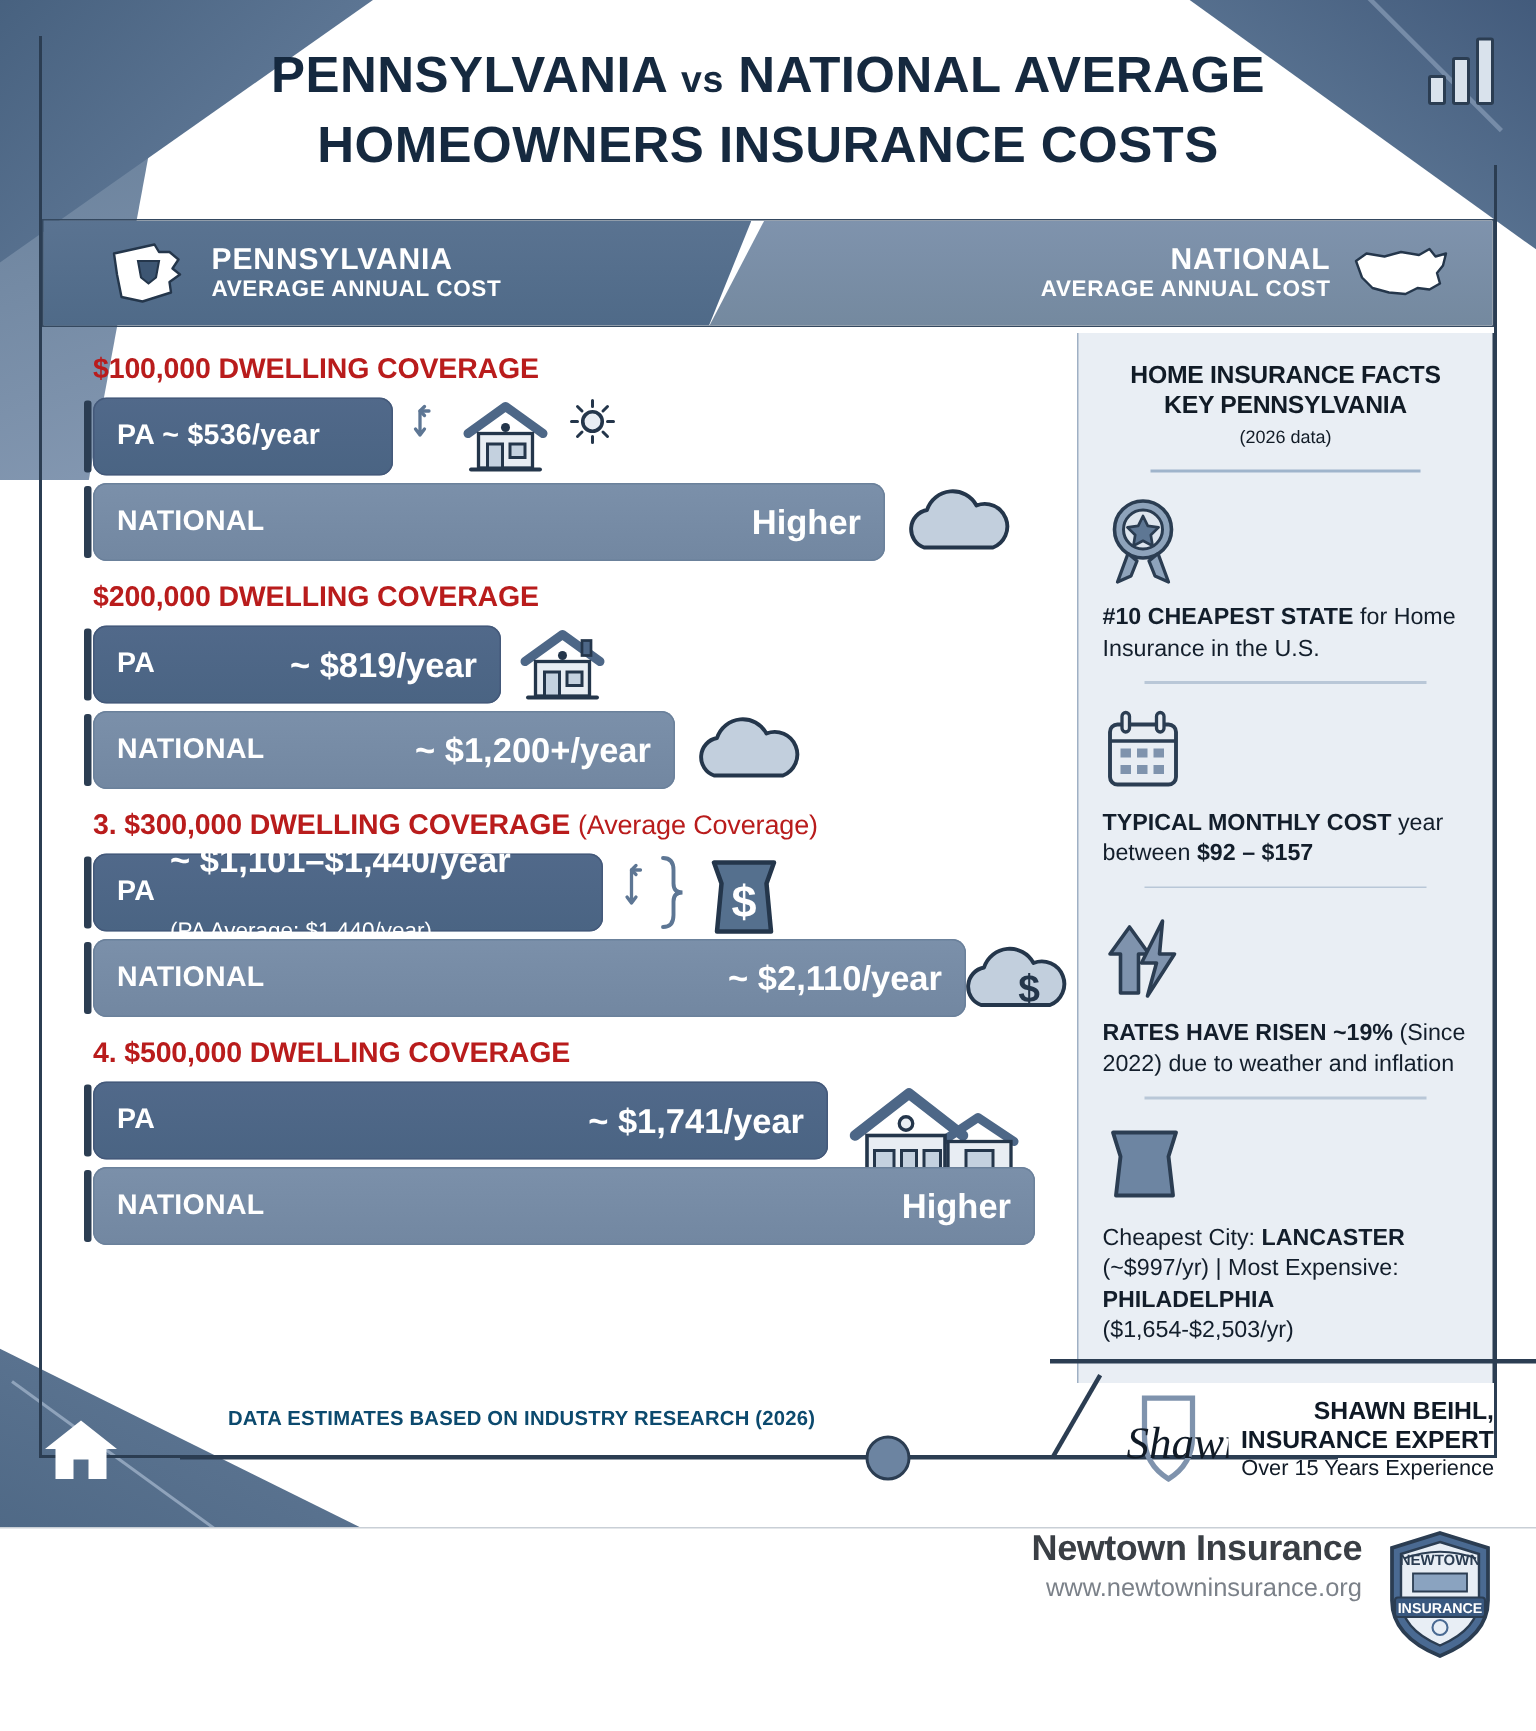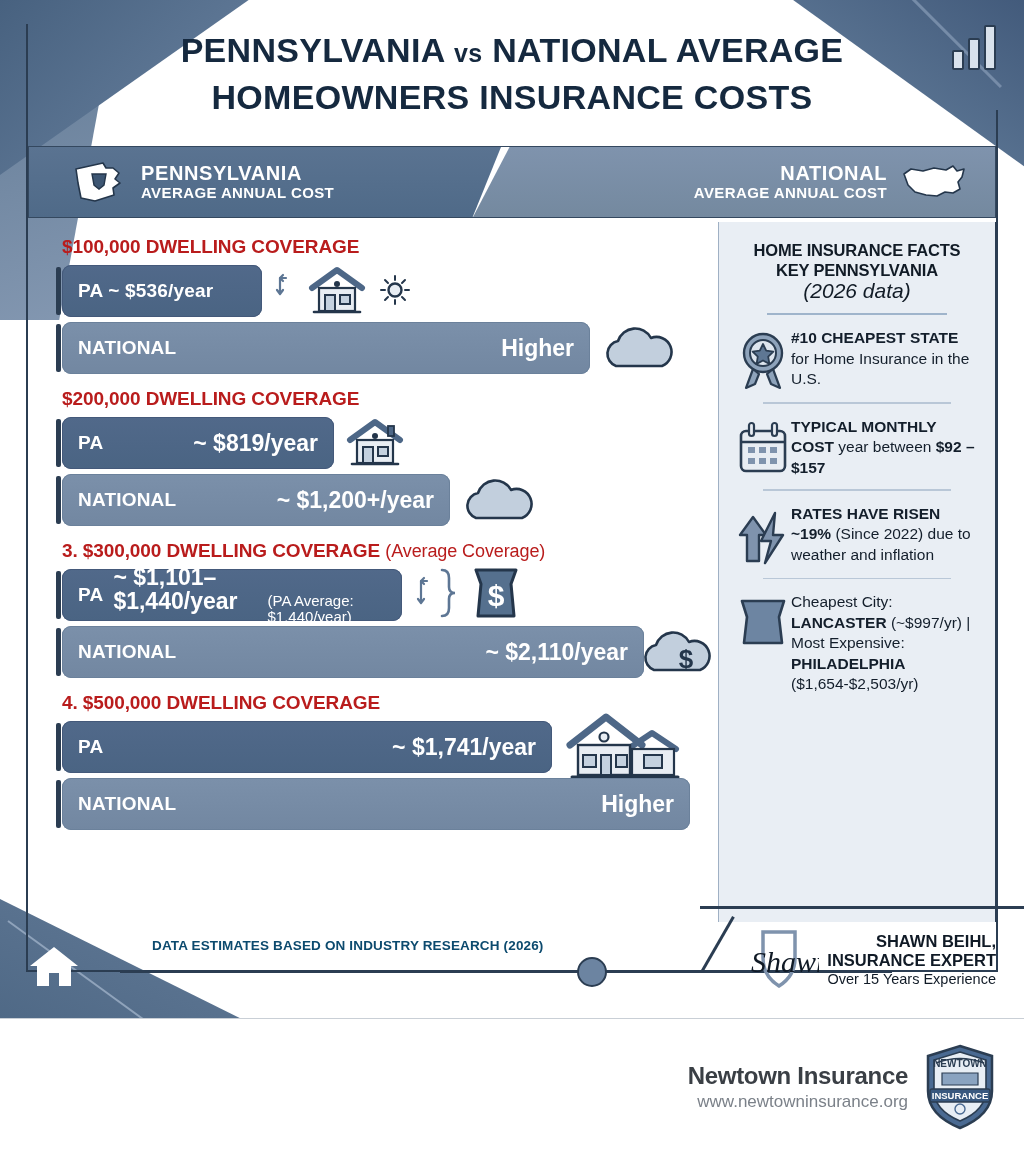--- a/index.html
+++ b/index.html
@@ -102,43 +102,43 @@
   #left-col { width:690px; padding:14px 0 0 34px; position:relative; }
   #right-col {
     width:278px; background:#e9eef4; border-left:1px solid #9fb0c4;
     border-right:1px solid #2b3d52; padding:18px 14px 10px 14px;
   }
 
   .cov-block { margin-bottom:14px; position:relative; }
   .cov-title { font-size:19px; font-weight:800; color:#b91c1c; margin-bottom:7px; letter-spacing:-.1px; }
   .cov-title .sub { font-weight:400; font-size:18px; }
 
-  .bar-row { position:relative; height:52px; margin-bottom:5px; display:flex; align-items:center; }
+  .bar-row { position:relative; height:52px; margin-bottom:5px; display:flex; align-items:flex-start; }
   .bar {
     height:52px; border-radius:9px; display:flex; align-items:center;
     padding:0 16px; color:#fff; position:relative;
   }
   .bar.pa { background:linear-gradient(180deg,#51698a 0%, #4a6483 100%); box-shadow:inset 0 0 0 1px #44597a; }
   .bar.nat { background:linear-gradient(180deg,#7b90aa 0%, #7287a1 100%); box-shadow:inset 0 0 0 1px #6b819b; }
   .bar .lbl { font-size:19px; font-weight:700; letter-spacing:.2px; }
   .bar .val { font-size:23px; font-weight:800; margin-left:auto; }
-  .bar .stack { display:flex; flex-direction:row; margin-left:10px; line-height:1.05; }
+  .bar .stack { display:flex; flex-direction:column; margin-left:10px; line-height:1.05; }
   .bar .stack .v1 { font-size:23px; font-weight:800; }
   .bar .stack .v2 { font-size:15px; font-weight:400;margin-top:28px; }
   .bar-accent { position:absolute; left:-6px; top:2px; width:5px; height:48px; background:#2b3d52; border-radius:2px; }
 
   .arrow-pair { margin-left:10px; color:#5d7694; flex:0 0 auto; }
   .icon-slot { margin-left:10px; display:flex; align-items:center; }
 
   
   .side-title { text-align:center; color:#111b26; }
   .side-title .l1 { font-size:16.5px; font-weight:800; line-height:20px; letter-spacing:-.2px; }
-  .side-title .l2 { font-size:21px; font-weight:400; line-height:22px;font-style:italic; }
+  .side-title .l2 { font-size:12px; font-weight:400; line-height:22px; }
   .side-rule { height:2px; background:#9fb4cb; margin:11px 34px 0 34px; }
-  .fact { display:flex; padding:13px 2px 11px 2px; align-items:flex-start; }
+  .fact { display:flex; gap:11px; padding:13px 2px 11px 2px; align-items:flex-start;flex-direction:column; }
   .fact .fi { flex:0 0 56px; display:flex; align-items:flex-start; justify-content:center; padding-top:3px; }
   .fact .ft { font-size:15.5px; line-height:20.5px; color:#131e2b; }
   .fact .ft b { font-weight:800; }
   .fact-rule { height:1.5px; background:#b9c7d7; margin:0 30px; }
 
   
   #footer-band { position:absolute; left:0; top:922px; width:1024px; height:96px; }
   .fb-line { position:absolute; left:120px; top:48px; width:772px; height:2.5px; background:#2b3d52; }
   .fb-line2 { position:absolute; left:700px; top:-14px; width:2.5px; height:64px; background:#2b3d52;
               transform-origin: bottom center; transform: rotate(30deg); }
@@ -152,21 +152,21 @@
   .expert .etxt { text-align:right; line-height:1.18; color:#101a26; }
   .expert .e1 { font-size:16.5px; font-weight:800; }
   .expert .e2 { font-size:16.5px; font-weight:800; }
   .expert .e3 { font-size:14.5px; font-weight:400; }
   .sig { position:relative; width:86px; height:72px; }
 
   
   #brand {
     position:absolute; left:0; top:1018px; width:1024px; height:136px;
     background:#fff; border-top:1px solid #c9cfd6;
-    display:flex; align-items:center; justify-content:flex-end; padding-right:26px; gap:14px;
+    display:flex; align-items:flex-start; justify-content:flex-end; padding-right:26px; gap:14px;
   }
   .brand-text { text-align:right; }
   .brand-text .b1 { font-size:24px; font-weight:800; color:#3a3f45; letter-spacing:-.3px; }
   .brand-text .b2 { font-size:17px; color:#7b8189; margin-top:2px; }
   .brand-badge { width:76px; height:88px; position:relative; }
 </style>
 </head>
 <body>
 
 <div id="page">

